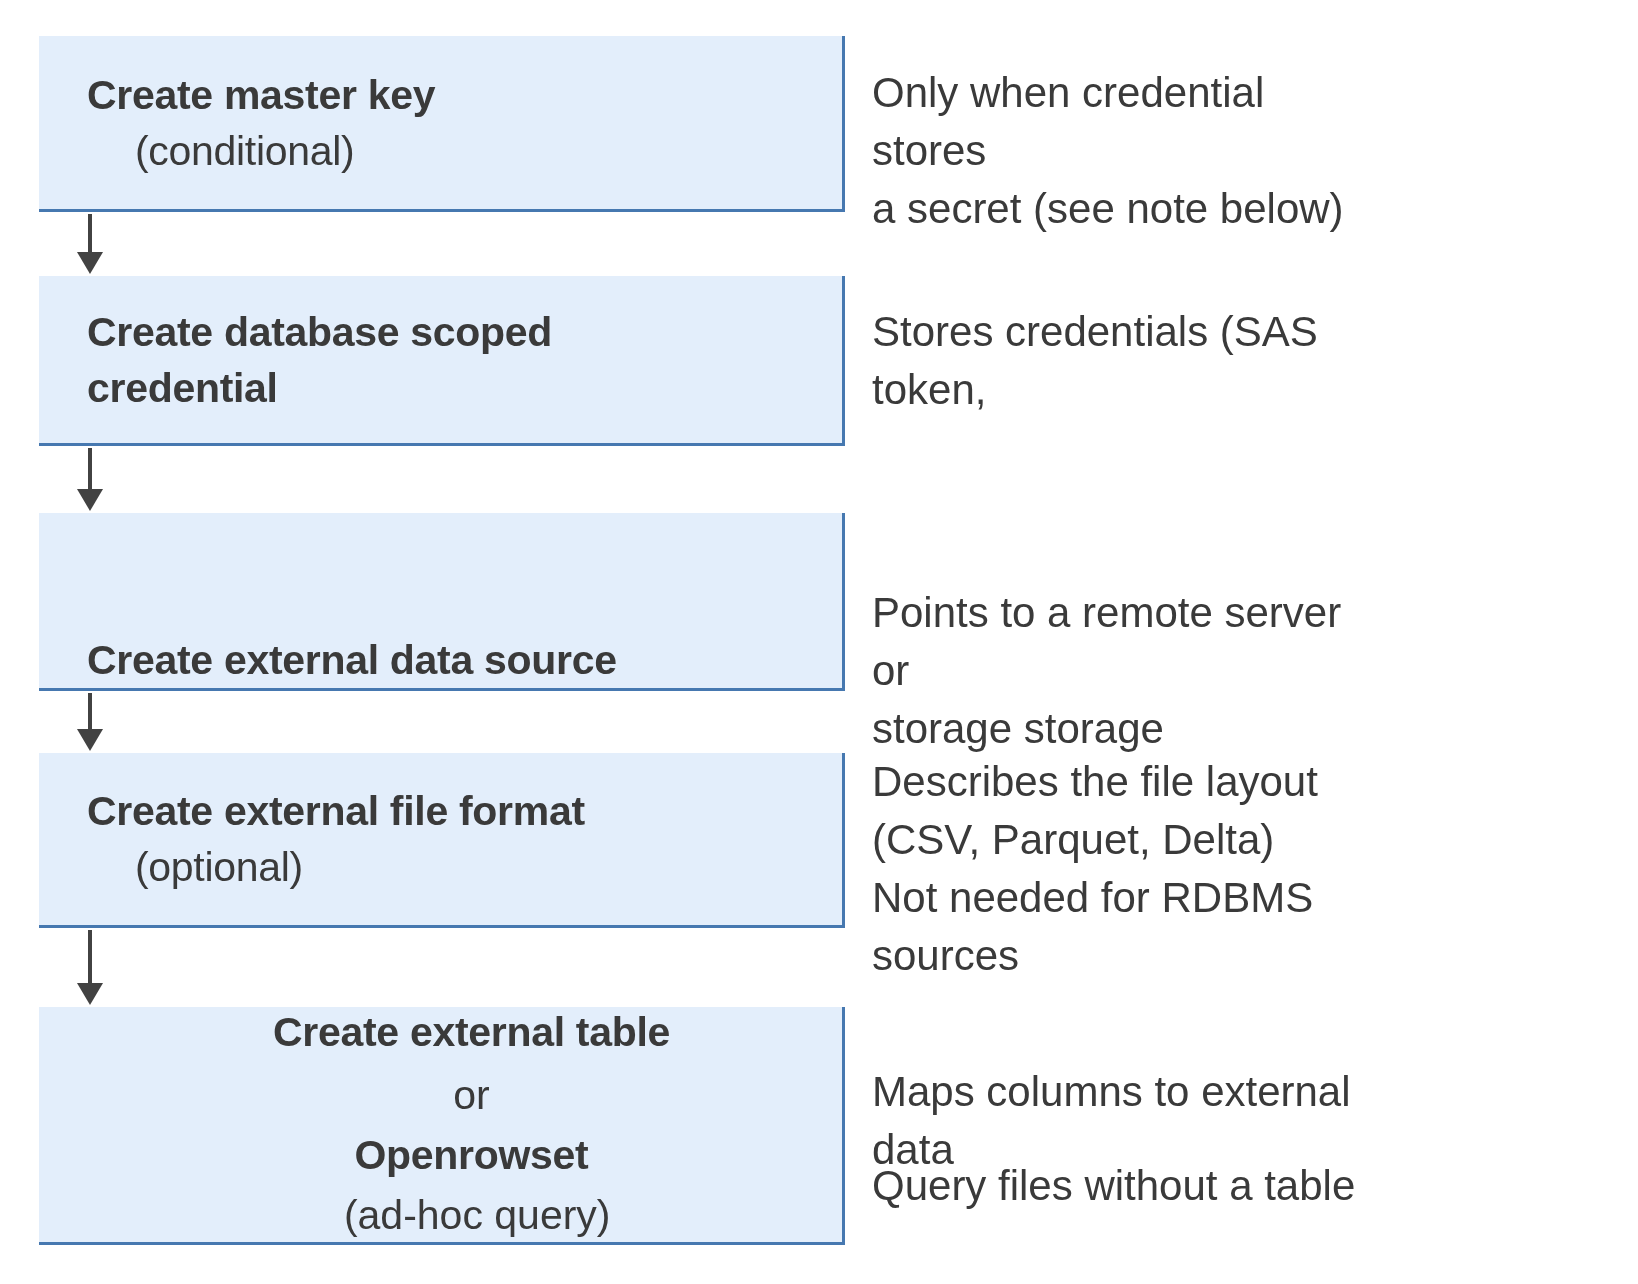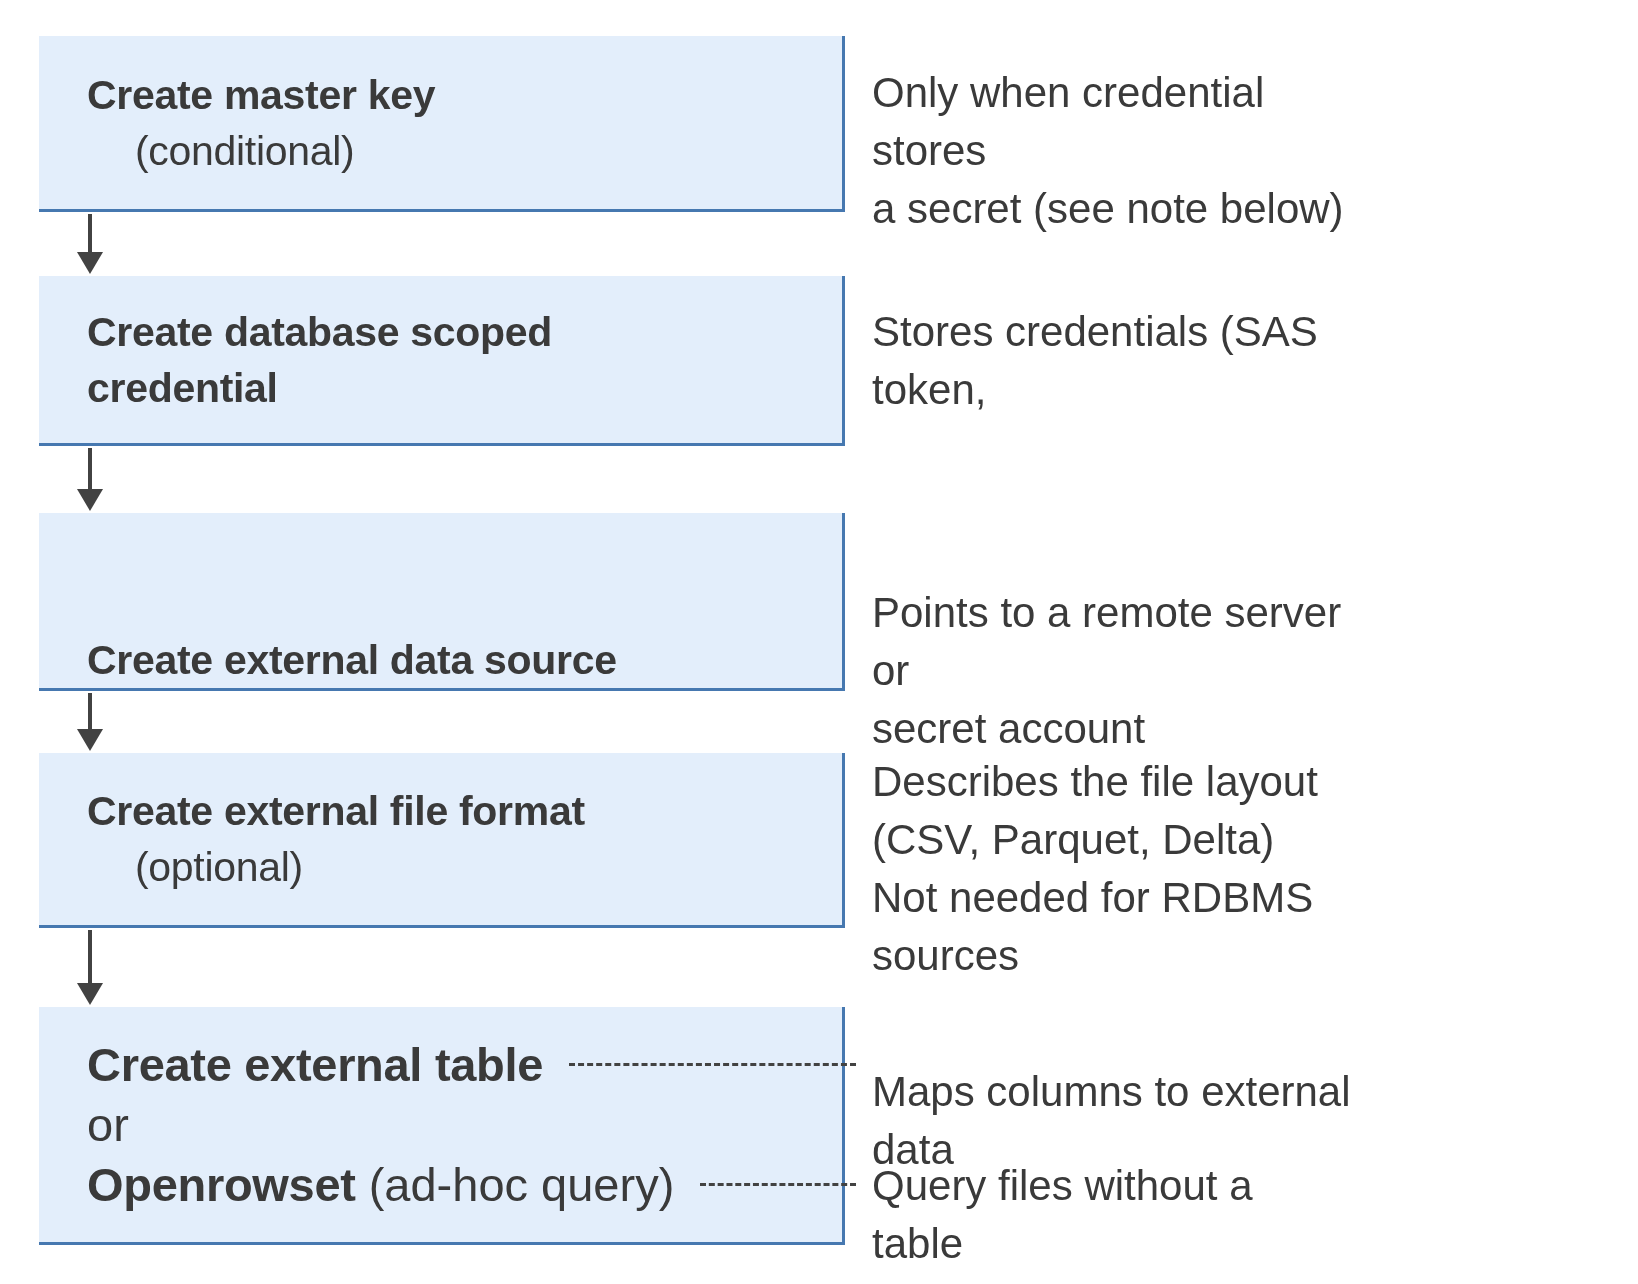--- a/index.html
+++ b/index.html
@@ -7,20 +7,21 @@
     padding: 0;
     background: #ffffff;
     font-family: "Liberation Sans", sans-serif;
   }
   .stage {
     position: relative;
     width: 1353px;
     height: 1284px;
     background: #ffffff;
     overflow: hidden;
+    padding-left: 32px;
   }
   .box {
     position: absolute;
     left: 39px;
     width: 806px;
     box-sizing: border-box;
     background: var(--box-fill, #e3eefb);
     border-right: 3px solid var(--box-border, #4678b0);
     border-bottom: 3px solid var(--box-border, #4678b0);
     display: flex;
@@ -38,24 +39,25 @@
     font-size: 41px;
     line-height: 56px;
     color: var(--text, #3a3a3a);
     font-weight: bold;
     letter-spacing: -0.3px;
   }
   .t-reg { font-weight: normal; margin-left: 48px; }
   .row {
     display: flex;
     align-items: center;
-    font-size: 47px;
+    font-size: 41px;
     line-height: 60px;
     color: var(--text, #3a3a3a);
     width: calc(100% + 14px); 
+    flex-direction: column;
   }
   .row .b { font-weight: bold; letter-spacing: -0.3px; }
   .row .r { font-weight: normal; white-space: pre; }
   .dash {
     flex: 1;
     height: 0;
     margin-left: 26px;
     border-top: 3px dashed var(--arrow, #424242);
   }
   .arrow {
@@ -148,21 +150,21 @@
 
   <div class="ann ann1">
     <span>Only when credential stores</span>
     <span>a secret (see note below)</span>
   </div>
   <div class="ann ann2">
     <span>Stores credentials (SAS token,</span>
   </div>
   <div class="ann ann3">
     <span>Points to a remote server or</span>
-    <span>secret account</span>
+    <span>storage storage</span>
   </div>
   <div class="ann ann4">
     <span>Describes the file layout</span>
     <span>(CSV, Parquet, Delta)</span>
     <span>Not needed for RDBMS sources</span>
   </div>
   <div class="ann ann5">
     <span>Maps columns to external data</span>
   </div>
   <div class="ann ann6">

